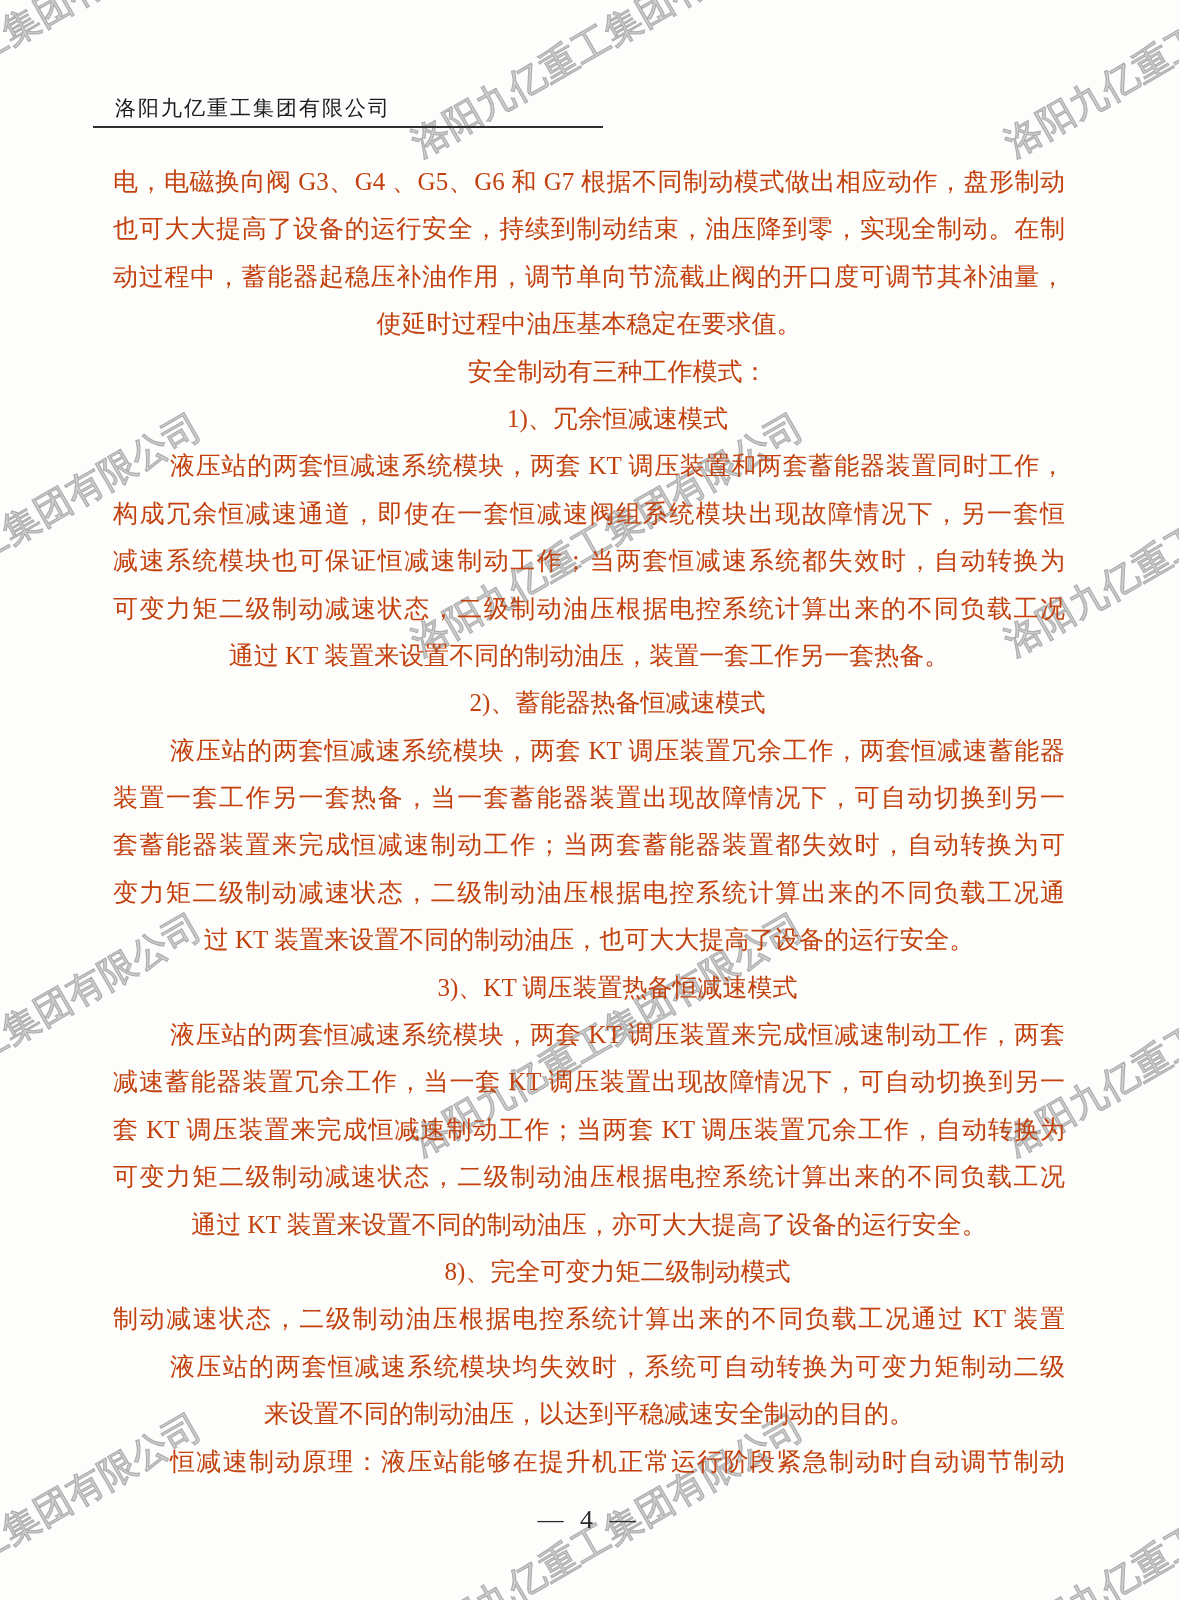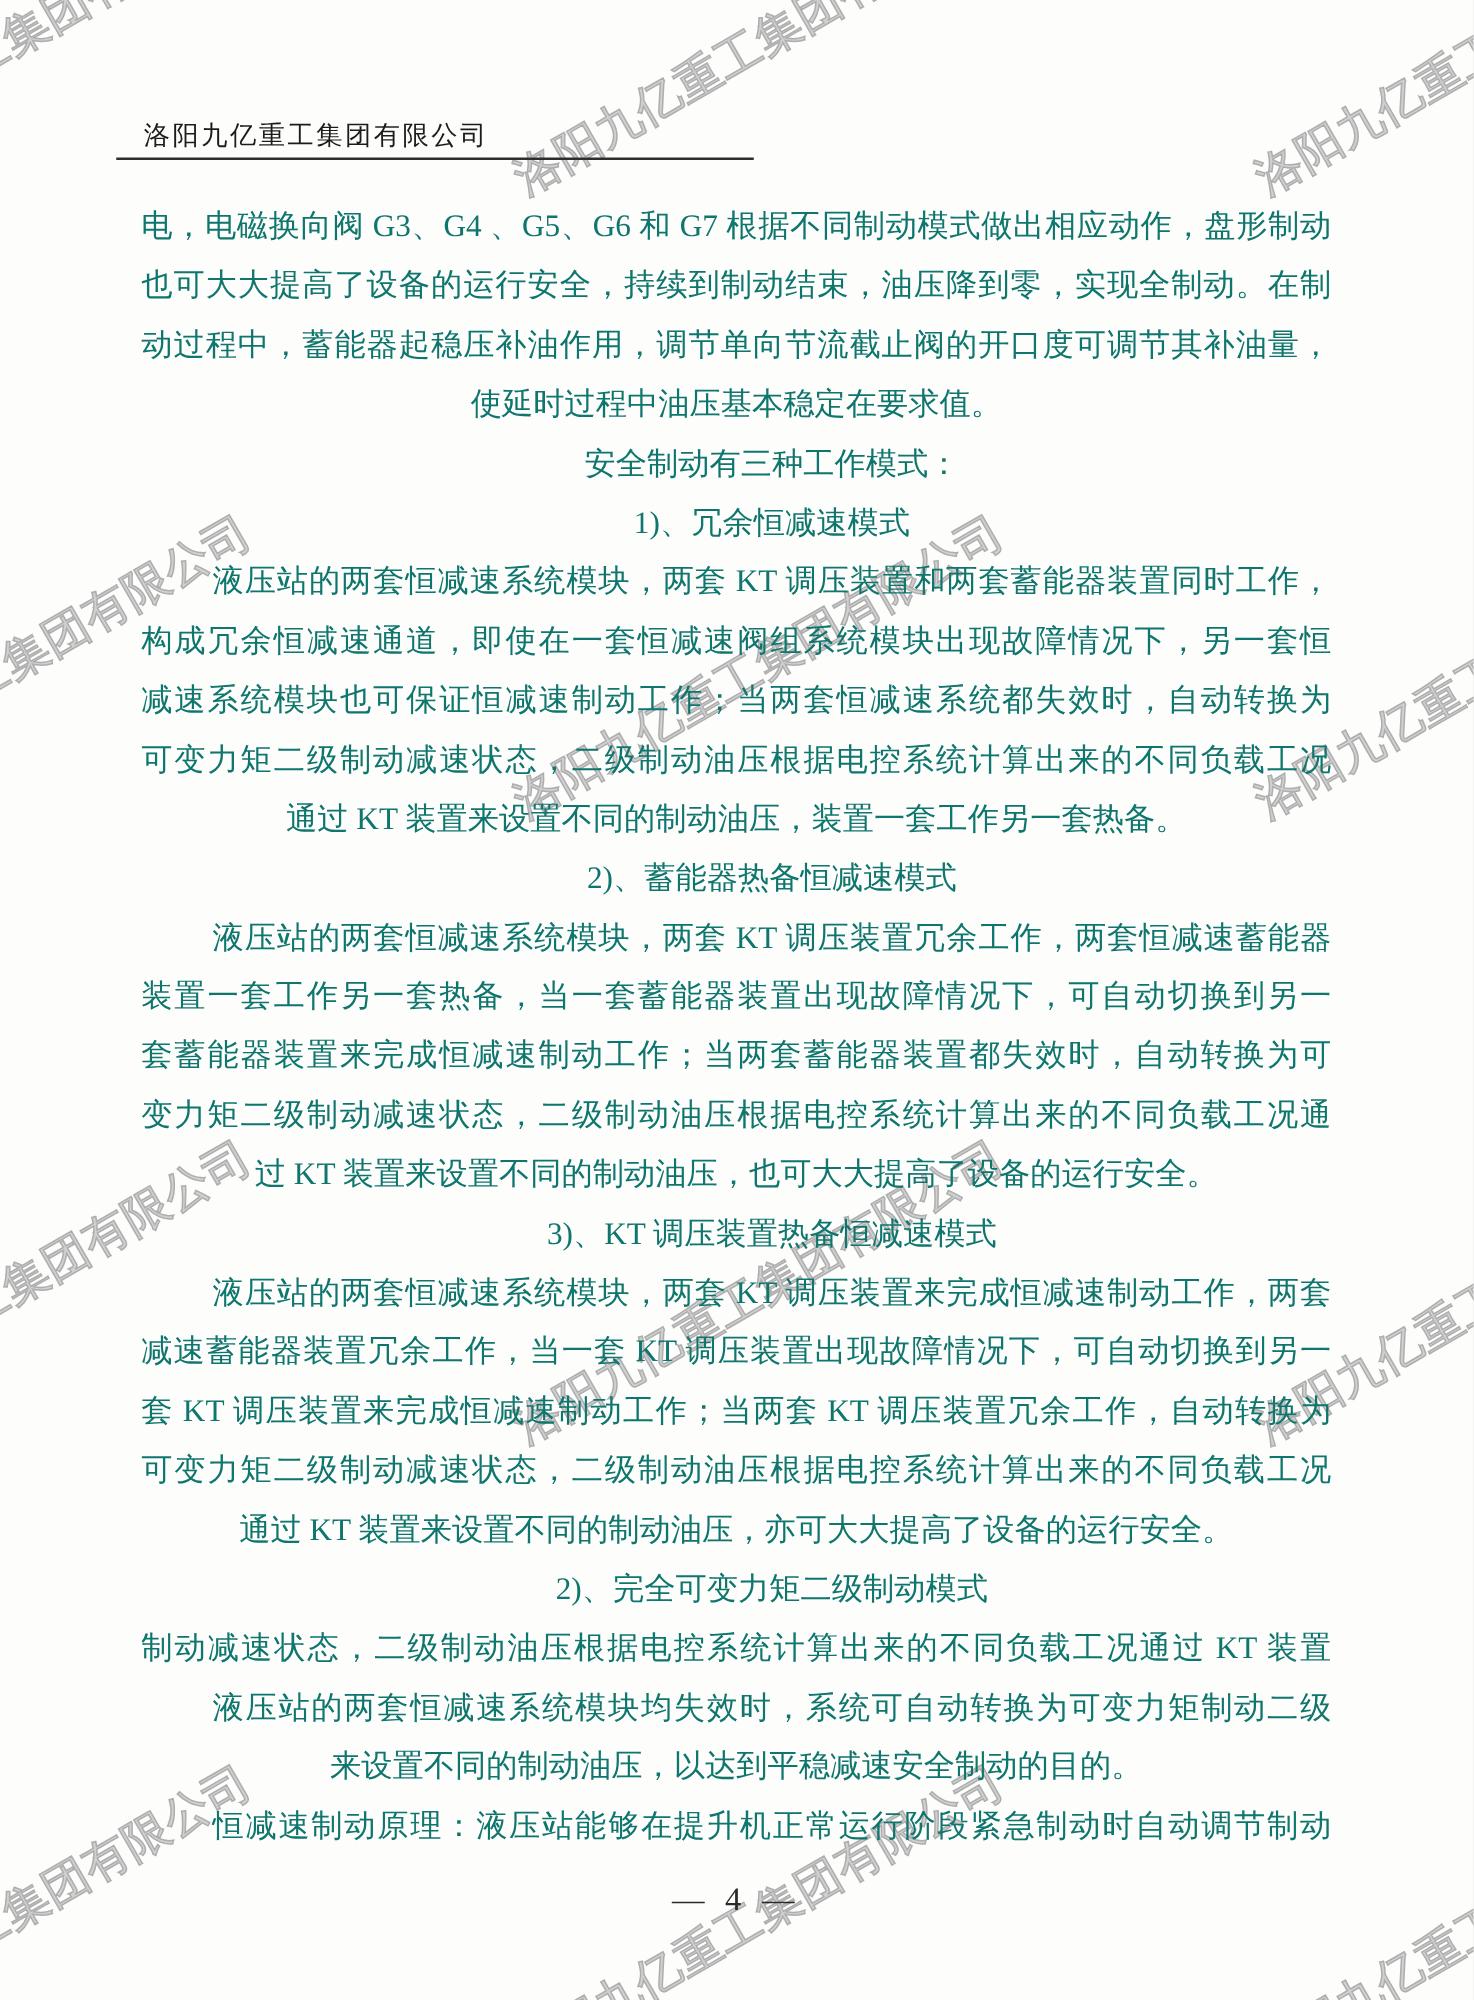--- a/index.html
+++ b/index.html
@@ -30,21 +30,21 @@
   .header-company{
     position:absolute;left:115px;top:94px;
     font-size:21px;letter-spacing:2px;color:#1c1c1c;
   }
   .header-rule{
     position:absolute;left:93px;top:126px;
     width:510px;height:2px;background:#2e2e2e;
   }
   .doc-body{
     position:absolute;left:113px;top:158px;width:952px;
-    font-size:25px;color:#0f766e;
+    font-size:25px;color:#c2410c;
   }
   .line{
     height:47.4px;line-height:47.4px;
     overflow:hidden;
     text-align:center;
   }
   .line.j{
     text-align:justify;
     text-align-last:justify;
     text-justify:inter-ideograph;
@@ -96,21 +96,21 @@
         <div class="line j">装置一套工作另一套热备，当一套蓄能器装置出现故障情况下，可自动切换到另一</div>
         <div class="line j">套蓄能器装置来完成恒减速制动工作；当两套蓄能器装置都失效时，自动转换为可</div>
         <div class="line j">变力矩二级制动减速状态，二级制动油压根据电控系统计算出来的不同负载工况通</div>
         <div class="line">过 KT 装置来设置不同的制动油压，也可大大提高了设备的运行安全。</div>
         <div class="line ind">3)、KT 调压装置热备恒减速模式</div>
         <div class="line j ind">液压站的两套恒减速系统模块，两套 KT 调压装置来完成恒减速制动工作，两套恒</div>
         <div class="line j">减速蓄能器装置冗余工作，当一套 KT 调压装置出现故障情况下，可自动切换到另一</div>
         <div class="line j">套 KT 调压装置来完成恒减速制动工作；当两套 KT 调压装置冗余工作，自动转换为</div>
         <div class="line j">可变力矩二级制动减速状态，二级制动油压根据电控系统计算出来的不同负载工况</div>
         <div class="line">通过 KT 装置来设置不同的制动油压，亦可大大提高了设备的运行安全。</div>
-        <div class="line ind">2)、完全可变力矩二级制动模式</div>
+        <div class="line ind">8)、完全可变力矩二级制动模式</div>
         <div class="line j">制动减速状态，二级制动油压根据电控系统计算出来的不同负载工况通过 KT 装置</div>
         <div class="line j ind">液压站的两套恒减速系统模块均失效时，系统可自动转换为可变力矩制动二级</div>
         <div class="line">来设置不同的制动油压，以达到平稳减速安全制动的目的。</div>
         <div class="line j ind">恒减速制动原理：液压站能够在提升机正常运行阶段紧急制动时自动调节制动</div>
       </div>
 
     <div class="footer-pageno">— 4 —</div>
   </div>
 
 </div>

